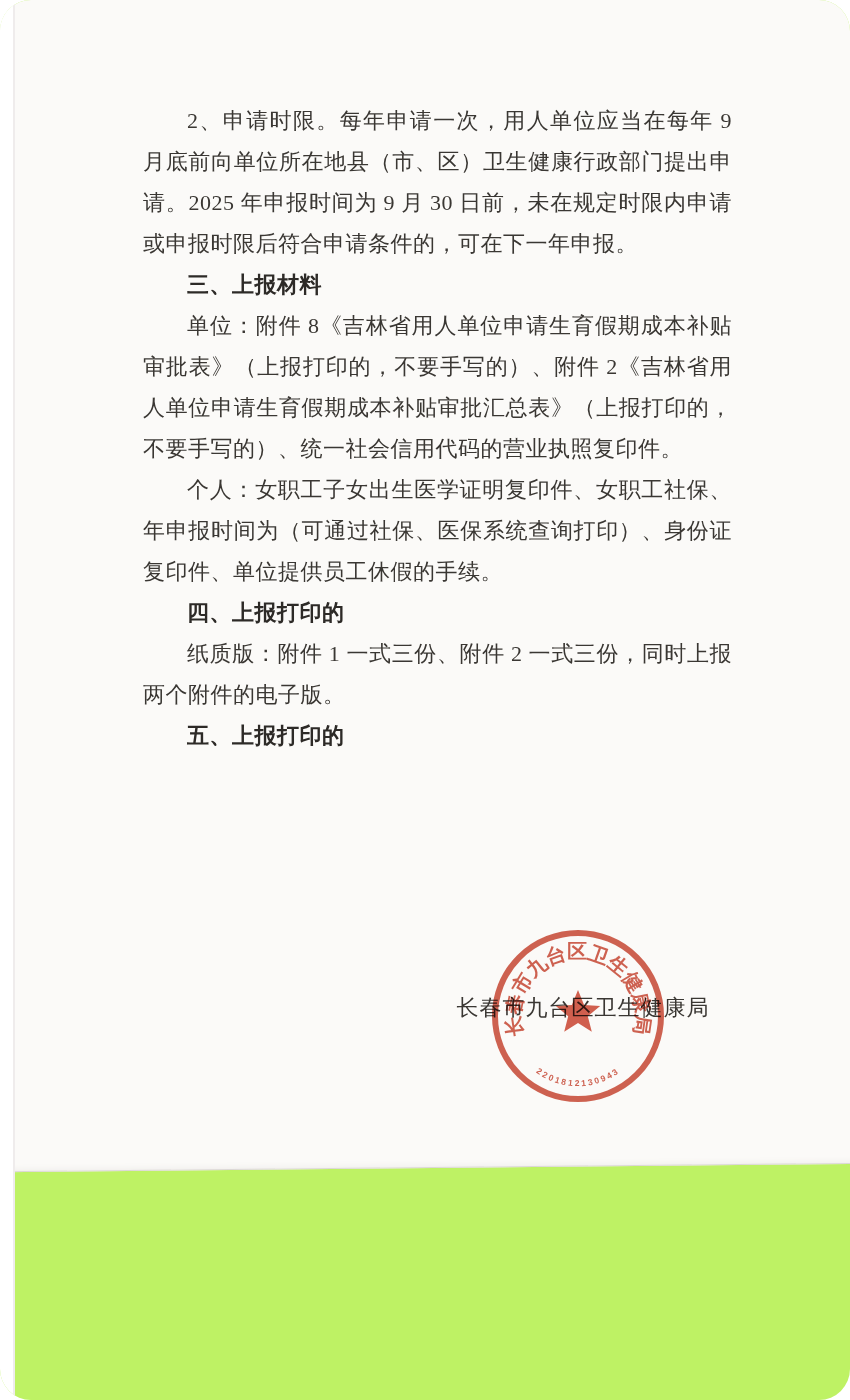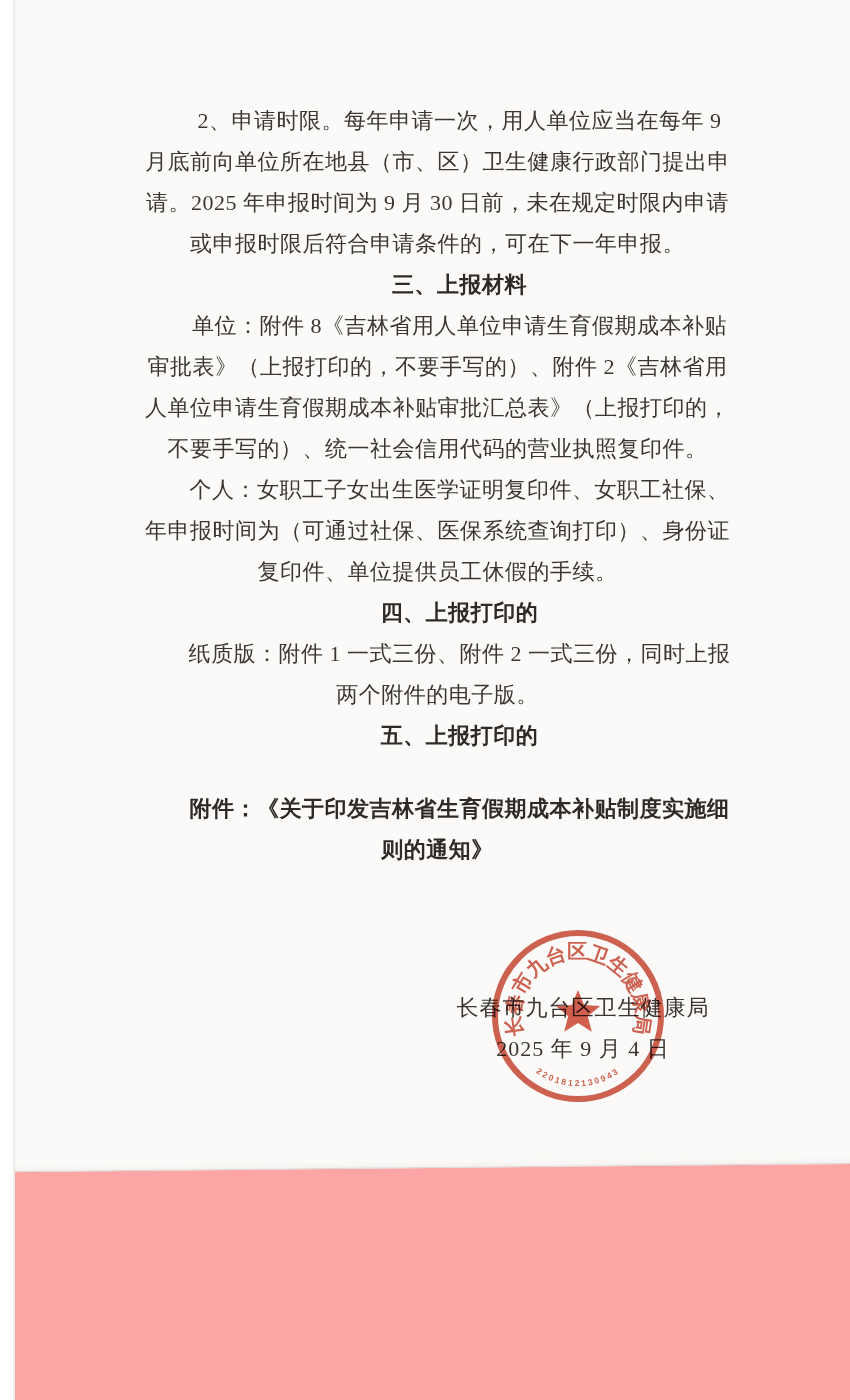--- a/index.html
+++ b/index.html
@@ -4,22 +4,23 @@
 <style>
   html, body { margin: 0; padding: 0; }
   body {
     width: 850px; height: 1400px;
     background: #ffffff;
     font-family: "Liberation Serif", "DejaVu Serif", serif;
   }
   .page {
     position: relative;
     width: 850px; height: 1400px;
-    background: #fca5a5;
+    background: #bef264;
     overflow: hidden;
+    border-radius: 31px;
   }
   
   .paper {
     position: absolute;
     left: -20px; top: -25px;
     width: 900px; height: 1192px;
     background: #fbfaf8;
     border-bottom: 1px solid #dcd8d6;
     transform: rotate(-0.55deg);
     box-shadow: inset 0 -6px 10px -8px #e3e0de;
@@ -38,21 +39,20 @@
     width: 589px;
     font-size: 22px;
     line-height: 41px;
     letter-spacing: 0.5px;
     color: #3a3733;
     text-align: justify;
   }
   .doc-body p {
     margin: 0;
     text-indent: 2em;
-    text-align: center;
   }
   .para { font-family: "Liberation Serif", "DejaVu Serif", serif; }
   .heading {
     margin: 0;
     text-indent: 2em;
     font-weight: bold;
     color: #2d2a27;
     font-family: "Liberation Sans", "DejaVu Sans", sans-serif;
     text-align: left;
   }
@@ -96,26 +96,24 @@
   <div class="left-strip"></div>
 
   <div class="doc-body">
     <p class="para">2、申请时限。每年申请一次，用人单位应当在每年 9 月底前向单位所在地县（市、区）卫生健康行政部门提出申请。2025 年申报时间为 9 月 30 日前，未在规定时限内申请或申报时限后符合申请条件的，可在下一年申报。</p>
     <p class="heading">三、上报材料</p>
     <p class="para">单位：附件 8《吉林省用人单位申请生育假期成本补贴审批表》（上报打印的，不要手写的）、附件 2《吉林省用人单位申请生育假期成本补贴审批汇总表》（上报打印的，不要手写的）、统一社会信用代码的营业执照复印件。</p>
     <p class="para">个人：女职工子女出生医学证明复印件、女职工社保、年申报时间为（可通过社保、医保系统查询打印）、身份证复印件、单位提供员工休假的手续。</p>
     <p class="heading">四、上报打印的</p>
     <p class="para">纸质版：附件 1 一式三份、附件 2 一式三份，同时上报两个附件的电子版。</p>
     <p class="heading">五、上报打印的</p>
-    <p class="para attachment">附件：《关于印发吉林省生育假期成本补贴制度实施细则的通知》</p>
   </div>
 
   <div class="signature">
     <div>长春市九台区卫生健康局</div>
-    <div>2025 年 9 月 4 日</div>
   </div>
 
   <svg class="seal" viewBox="0 0 180 184" xmlns="http://www.w3.org/2000/svg">
     <circle cx="90" cy="92" r="83" fill="none" stroke="#c8422f" stroke-width="6" stroke-opacity="0.9"></circle>
     <polygon fill="#cc4430" fill-opacity="0.92" points="90,66 96.1,80.9 112.2,81.9 99.8,92.2 103.8,107.8 90,99.1 76.2,107.8 80.2,92.2 67.8,81.9 83.9,80.9"></polygon>
     <path id="sealTopArc" d="M 29.1 108.3 A 63 63 0 1 1 150.9 108.3" fill="none"></path>
     <path id="sealBottomArc" d="M 49.1 146.3 A 68 68 0 0 0 130.9 146.3" fill="none"></path>
     <text class="arc-label" fill="#c8422f" fill-opacity="0.9">
       <textPath href="#sealTopArc" startOffset="50%" text-anchor="middle" dominant-baseline="middle">长春市九台区卫生健康局</textPath>
     </text>

